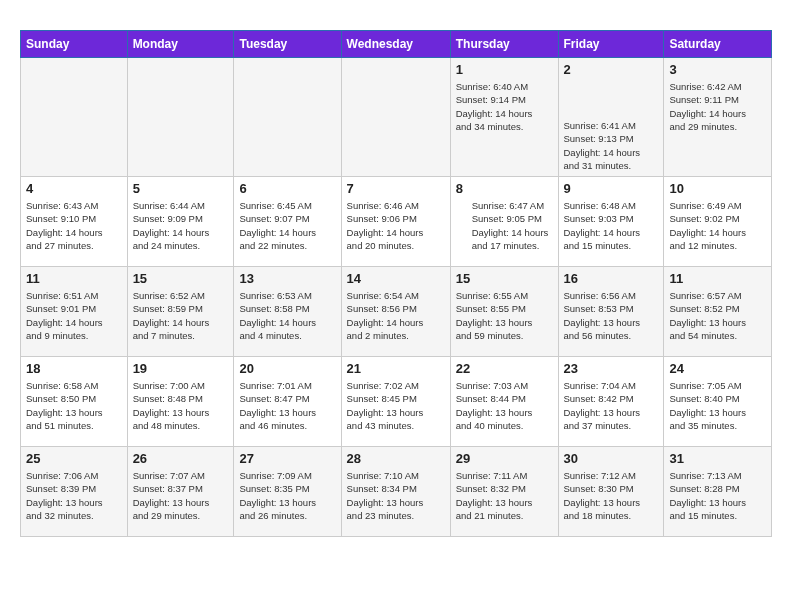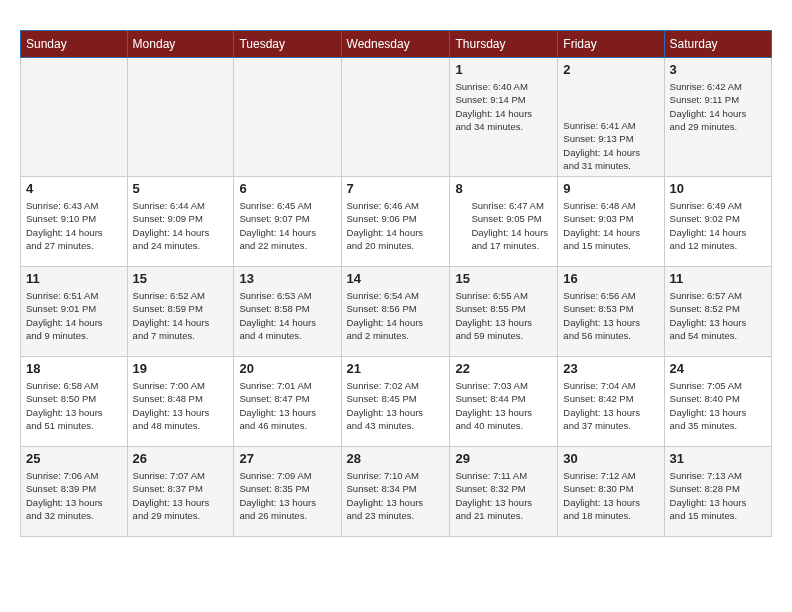--- a/index.html
+++ b/index.html
@@ -47,26 +47,26 @@
     .location-title {
       font-size: 16px;
       color: #555;
     }
     table {
       width: 100%;
       border-collapse: collapse;
       font-size: 10px;
     }
     thead tr th {
-      background-color: #7f1d1d;
+      background-color: #6d28d9;
       color: #fff;
       text-align: left;
       padding: 6px 5px;
       font-size: 12px;
-      font-weight: normal;
+      font-weight: bold;
       border: 1px solid #2b6cb0;
     }
     tbody tr td {
       border: 1px solid #ccc;
       vertical-align: top;
       padding: 4px 5px;
       width: 113px;
       min-height: 80px;
       height: 90px;
     }

